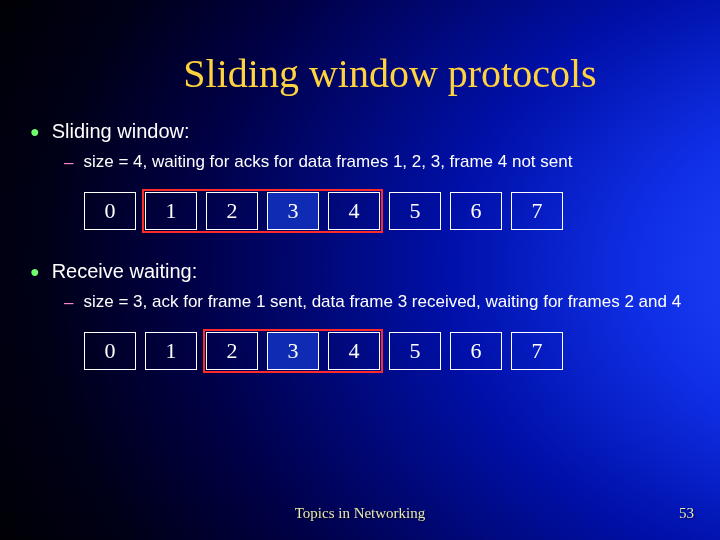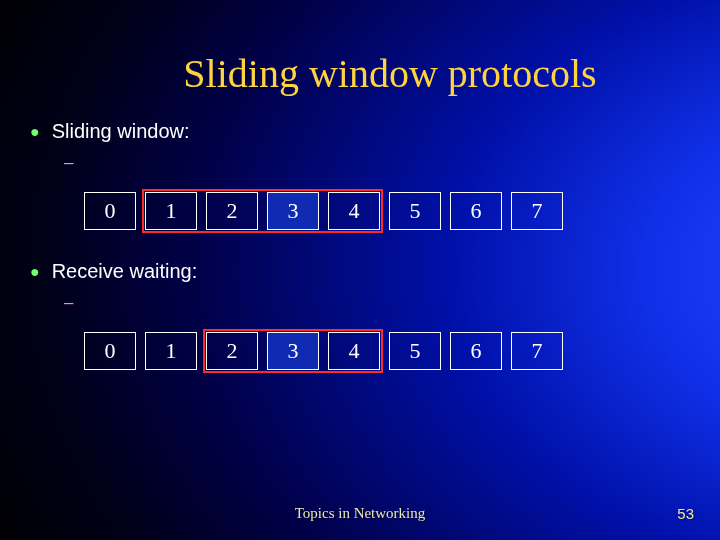--- a/index.html
+++ b/index.html
@@ -100,41 +100,42 @@
     text-align: center;
     font-family: "Times New Roman", Times, serif;
     font-size: 15px;
     color: #e8e8b0;
     text-shadow: 1px 1px 2px rgba(0,0,0,0.6);
   }
   .pagenum {
     position: absolute;
     bottom: 18px;
     right: 26px;
-    font-family: Liberation Sans, sans-serif;
+    font-family: Liberation Serif, serif;
     font-size: 15px;
     color: #e8e8b0;
     text-shadow: 1px 1px 2px rgba(0,0,0,0.6);
   }
 </style>
 </head>
 <body>
 
 <div class="slide">
 
   <div class="title">Sliding window protocols</div>
 
   <div class="content">
 
     <div class="l1">
       <span class="bullet">●</span>
       <span>Sliding window:</span>
     </div>
     <div class="l2">
       <span class="dash">–</span>
+      <span>size = 4, waiting for acks for data frames 1, 2, 3, frame 4 not sent</span>
     </div>
 
     <div class="row" id="row-transmit">
       <div class="cells">
           <div class="cell">0</div>
           <div class="cell">1</div>
           <div class="cell">2</div>
           <div class="cell fill">3</div>
           <div class="cell">4</div>
           <div class="cell">5</div>
@@ -143,20 +144,21 @@
         </div>
     <div class="highlight" style="left: 58px; width: 241px;"></div>
       </div>
 
     <div class="l1">
       <span class="bullet">●</span>
       <span>Receive waiting:</span>
     </div>
     <div class="l2">
       <span class="dash">–</span>
+      <span>size = 3, ack for frame 1 sent, data frame 3 received, waiting for frames 2 and 4</span>
     </div>
 
     <div class="row" id="row-receive">
       <div class="cells">
           <div class="cell">0</div>
           <div class="cell">1</div>
           <div class="cell">2</div>
           <div class="cell fill">3</div>
           <div class="cell">4</div>
           <div class="cell">5</div>

